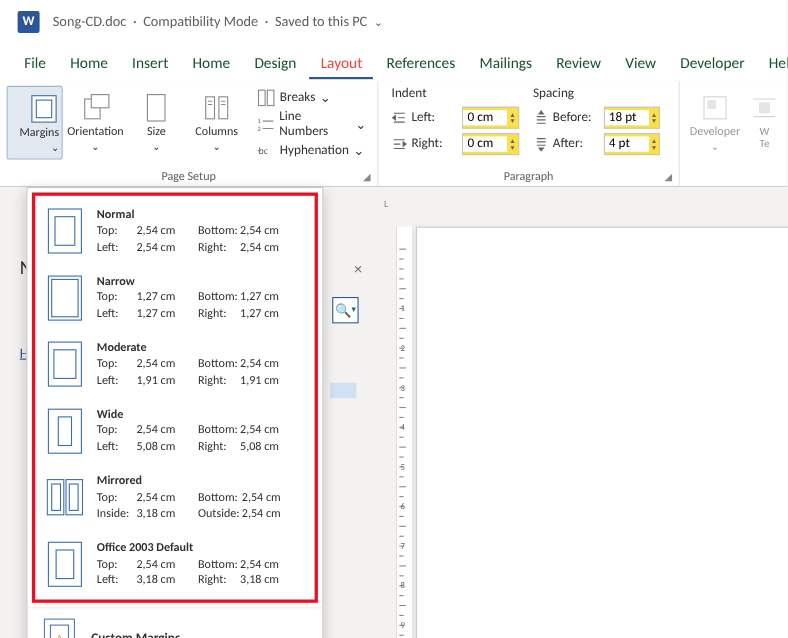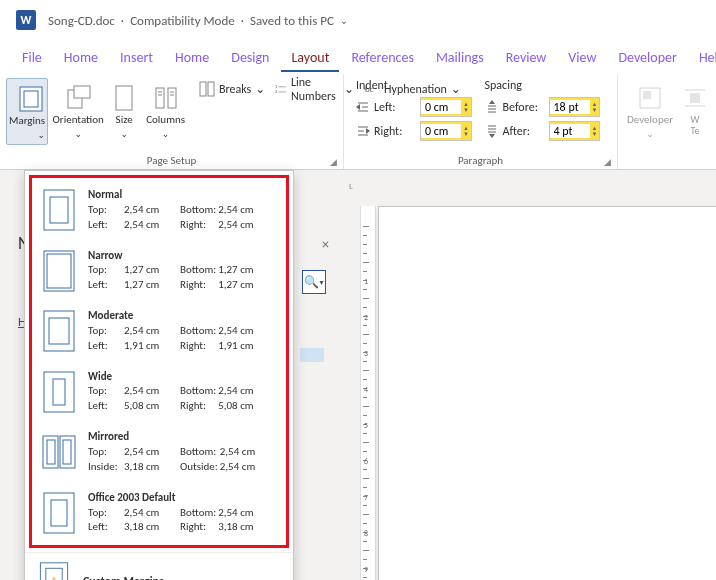--- a/index.html
+++ b/index.html
@@ -4,38 +4,38 @@
 <style>
   * { box-sizing: border-box; margin: 0; padding: 0; font-family: "Segoe UI", Calibri, sans-serif; }
   body { background: #f3f2f1; width: 716px; height: 580px; overflow: hidden; font-size: 12px; color: #323130; }
 
   .titlebar { height: 40px; display: flex; align-items: center; padding: 0 16px; gap: 12px; background: #fff; }
   .word-logo { width: 20px; height: 20px; background: #2b579a; border-radius: 2px; display: flex; align-items: center; justify-content: center; color: #fff; font-weight: bold; font-size: 12px; }
   .title-text { font-size: 13px; color: #605e5c; display: flex; align-items: center; gap: 6px; }
   .chev { font-size: 10px; }
 
   .menubar { height: 34px; display: flex; align-items: center; gap: 2px; padding: 0 12px; background: #fff; }
-  .menubar div { padding: 6px 10px; font-size: 14px; color: #8b5cf6; cursor: pointer; }
-  .menubar .active { color: #7f1d1d; border-bottom: 2px solid #2b579a; padding-bottom: 4px; text-align: center; }
+  .menubar div { padding: 6px 10px; font-size: 14px; color: #14532d; cursor: pointer; }
+  .menubar .active { color: #ef4444; border-bottom: 2px solid #2b579a; padding-bottom: 4px; text-align: center; }
 
   .ribbon { display: flex; background: #fff; border-bottom: 1px solid #d2d0ce; height: 96px; }
   .rgroup { display: flex; flex-direction: column; padding: 4px 6px 2px 6px; border-right: 1px solid #e5e5e5; }
   .rgroup-body { flex: 1; display: flex; align-items: flex-start; gap: 4px; }
   .rgroup-label { text-align: center; font-size: 11px; color: #605e5c; padding-top: 2px; position: relative; }
   .dialog-launcher { position: absolute; right: 0; bottom: 0; font-size: 9px; color: #888; }
 
   .bigbtn { display: flex; flex-direction: column; align-items: center; justify-content: flex-start; width: 52px; padding: 4px 2px; font-size: 11px; text-align: center; gap: 2px; cursor: pointer; }
   .bigbtn.active { background: #e1e8f0; border: 1px solid #9fb8d2; border-radius: 2px; align-items: flex-end; }
   .bigbtn .icon { width: 28px; height: 28px; margin-top: 2px; }
   .bigbtn .lbl { line-height: 1.1; }
   .bigbtn .chev2 { font-size: 9px; }
 
   .smallrow { display: flex; align-items: center; gap: 4px; font-size: 12px; height: 22px; padding: 0 4px; cursor:pointer; }
   .smallrow .icon { width: 16px; height: 16px; }
-  .stack { display: flex; flex-direction: row; gap: 2px; }
+  .stack { display: flex; flex-direction: column; gap: 2px; }
 
   .para-group .row { display: flex; align-items: center; gap: 4px; height: 22px; }
   .para-group .lbl { font-size: 12px; width: 42px; }
   .spin { display: flex; align-items: center; border: 1px solid #c8c6c4; background: #fde047; height: 20px; }
   .spin input { border: none; width: 40px; font-size: 12px; padding: 0 4px; outline: none; }
   .spin .arrows { display:flex; flex-direction:column; font-size:6px; line-height:6px; padding:0 2px; color:#666; }
   .hdr { font-size:12px; color:#323130; padding-bottom:2px;}
 
   .secondbar { height: 30px; background: #faf9f8; border-bottom: 1px solid #e1dfdd; display: flex; align-items: center; gap: 14px; padding: 0 14px; font-size: 12px; color: #888; }
   .secondbar .item { display:flex; align-items:center; gap:5px; }

